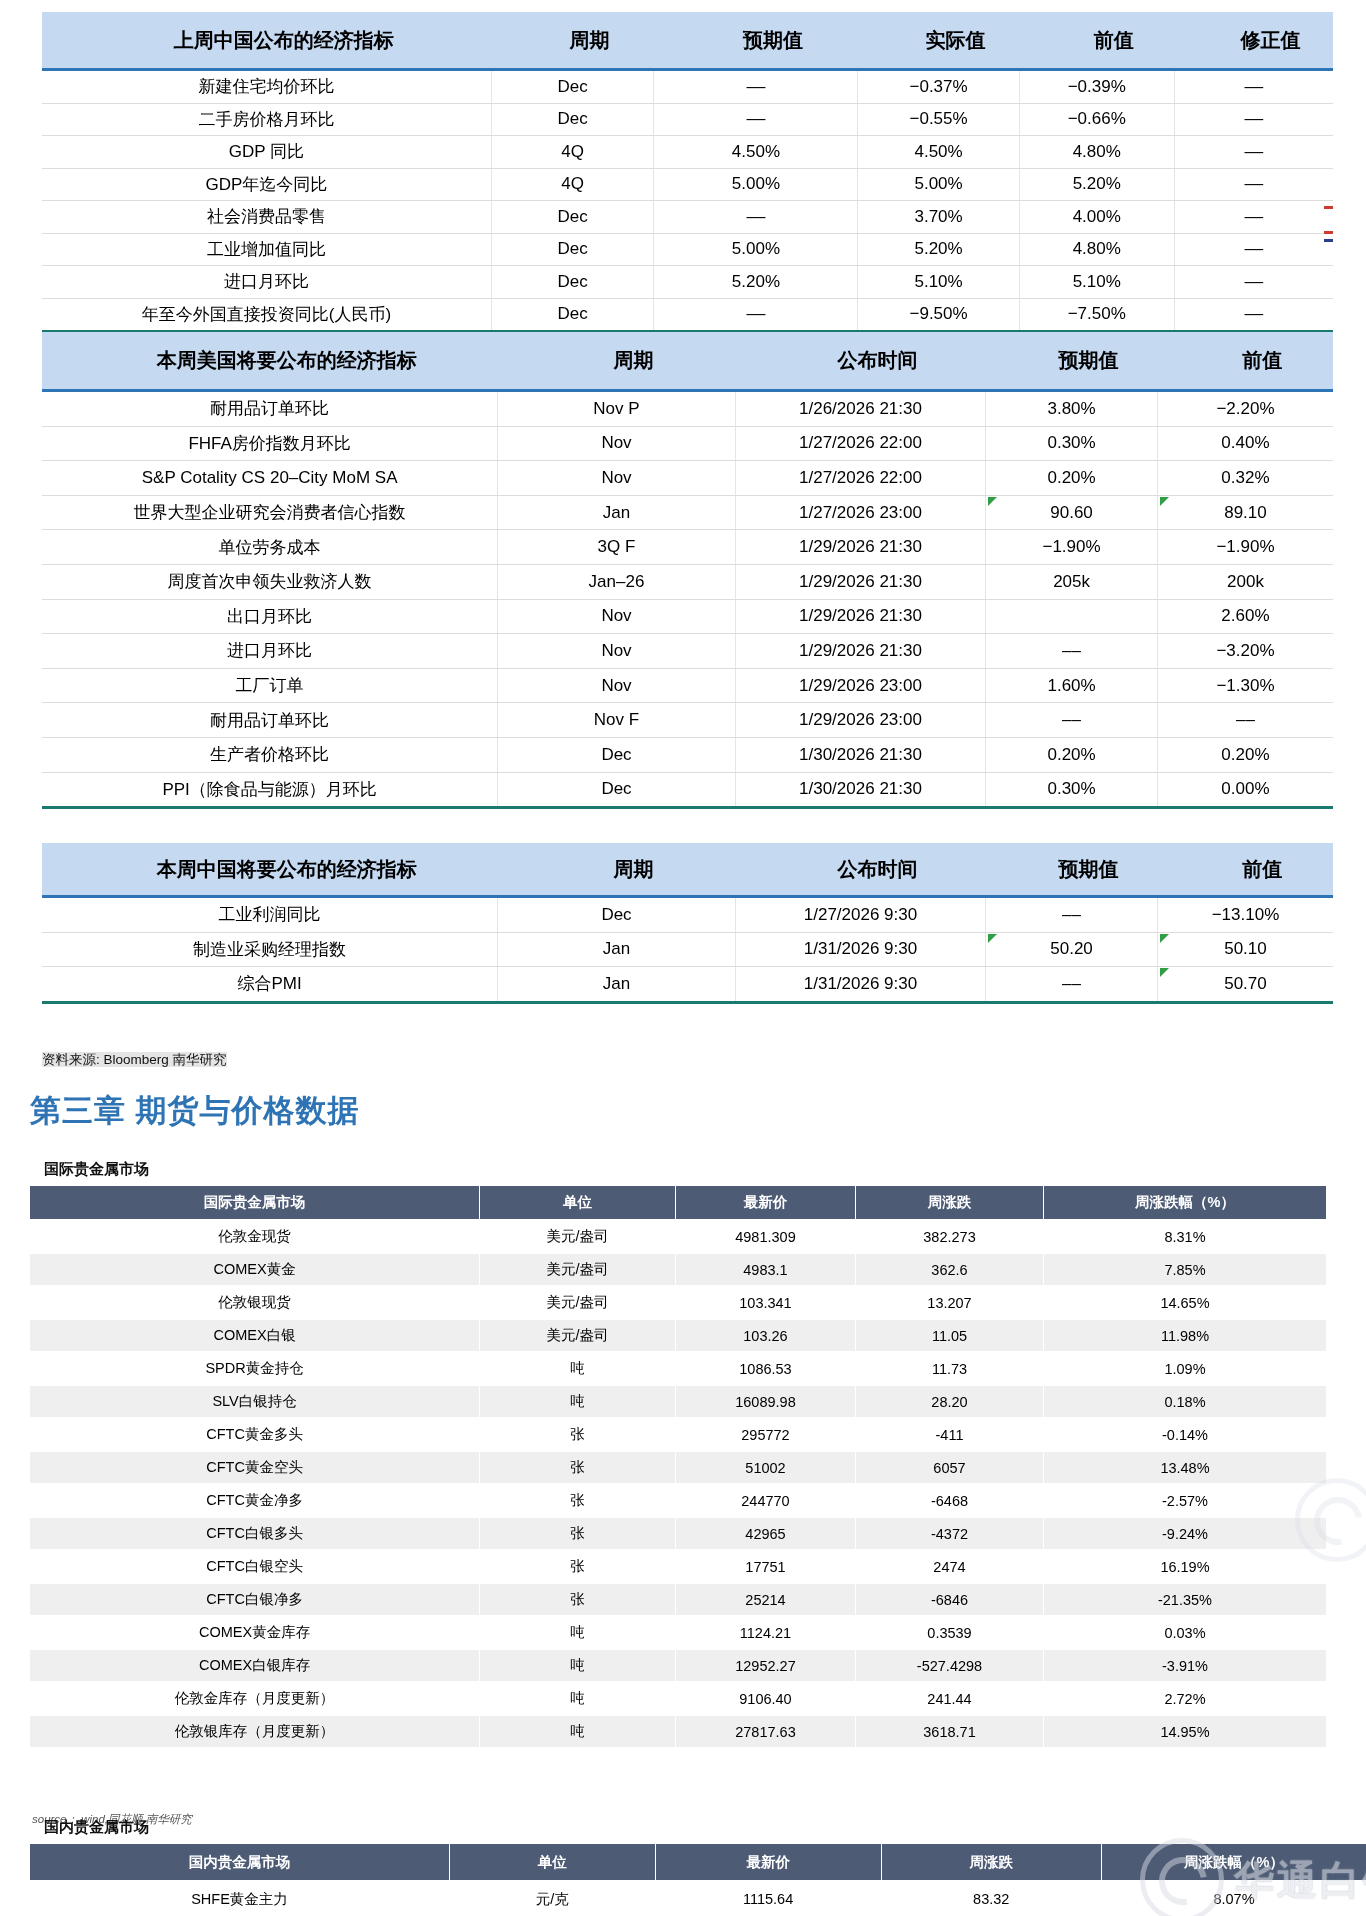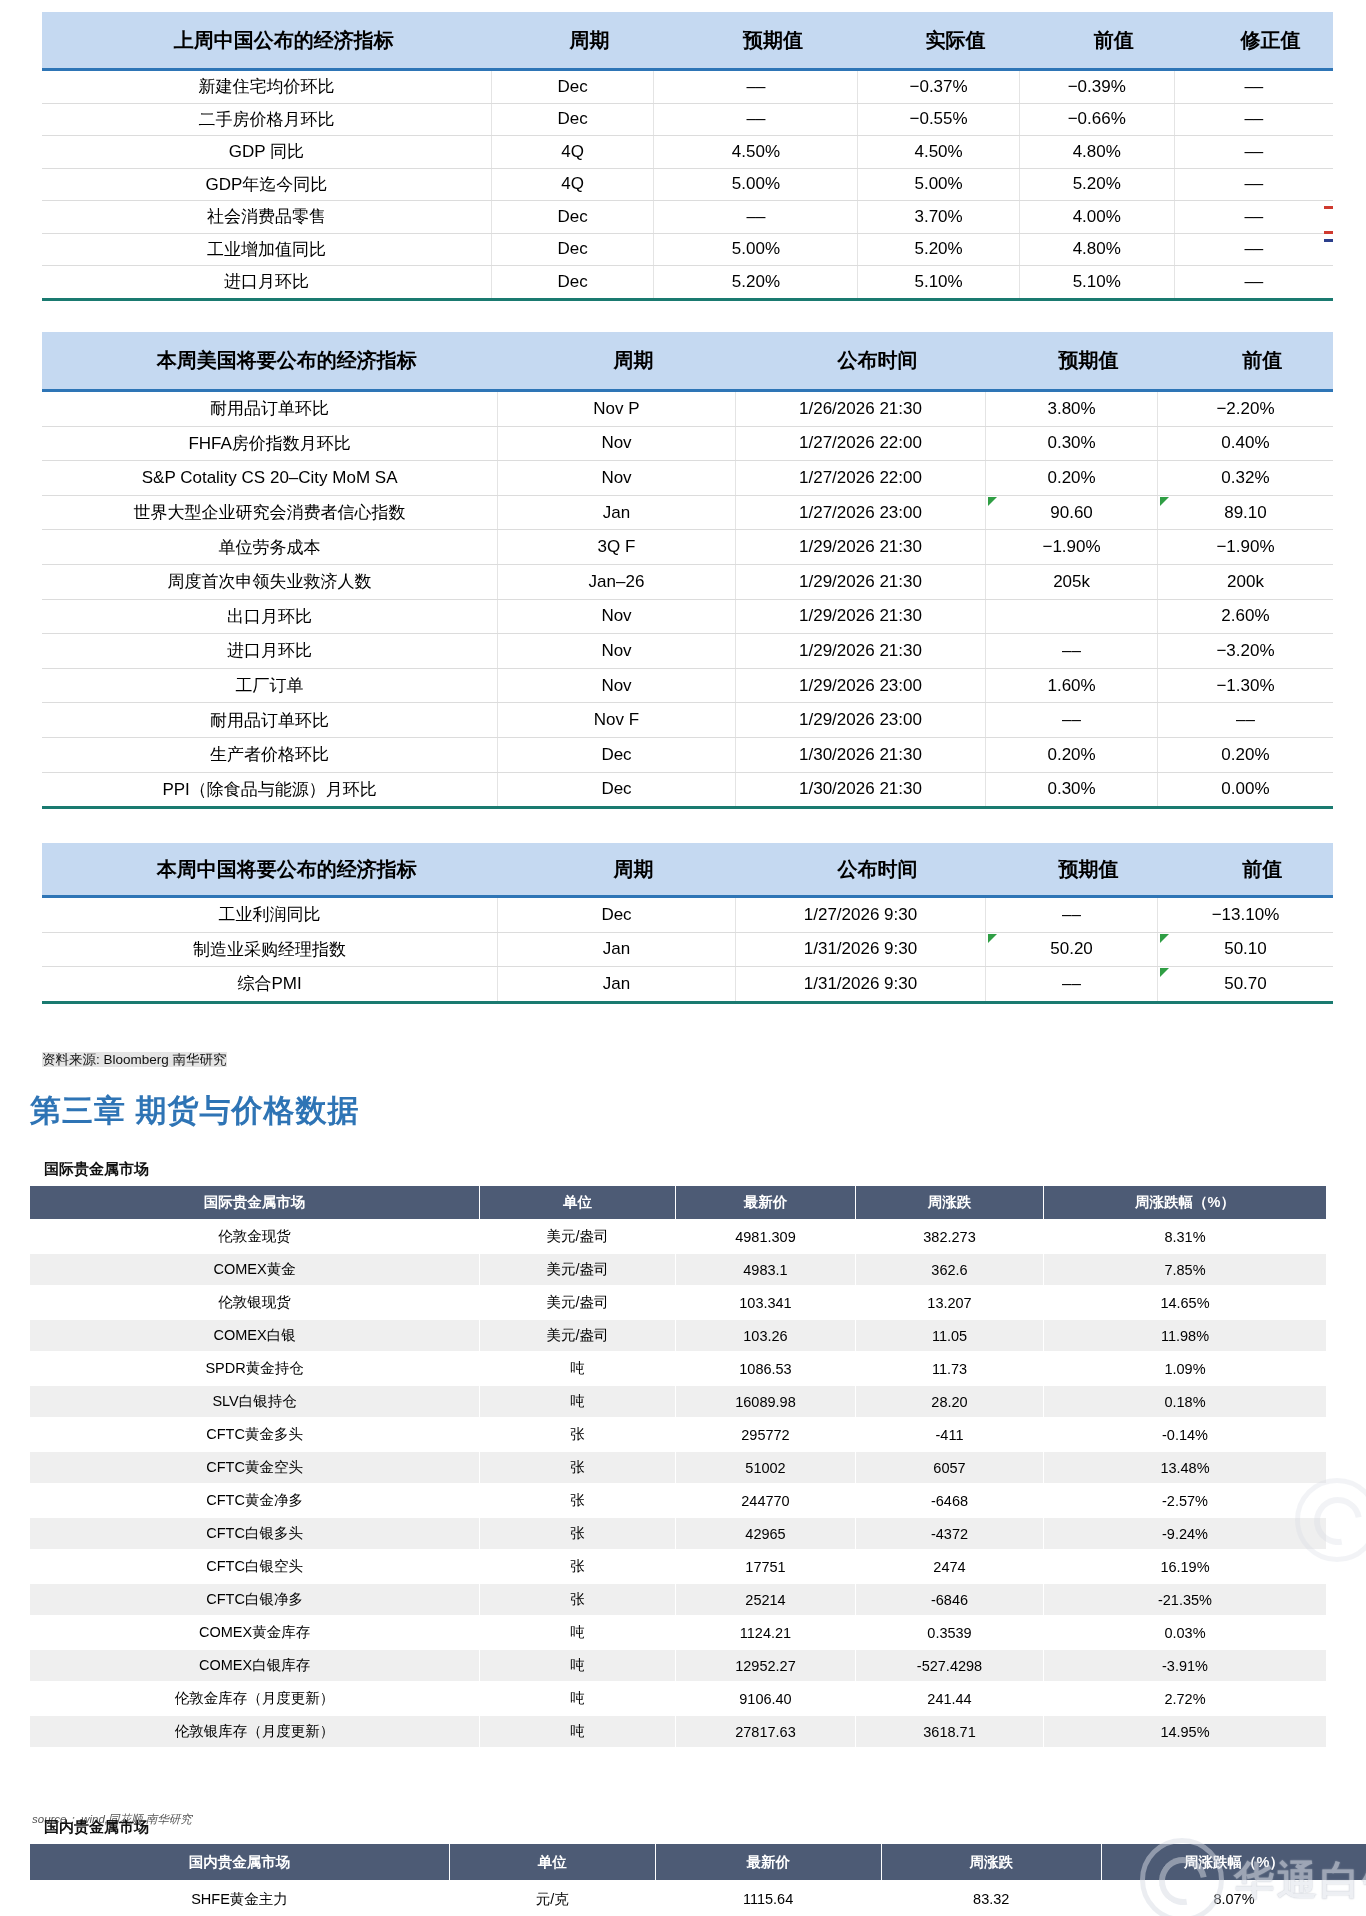--- a/index.html
+++ b/index.html
@@ -143,20 +143,28 @@
             <td>––</td>
           </tr>
           <tr>
             <td>进口月环比</td>
             <td>Dec</td>
             <td>5.20%</td>
             <td>5.10%</td>
             <td>5.10%</td>
             <td>––</td>
           </tr>
+          <tr>
+            <td>年至今外国直接投资同比(人民币)</td>
+            <td>Dec</td>
+            <td>––</td>
+            <td>−9.50%</td>
+            <td>−7.50%</td>
+            <td>––</td>
+          </tr>
         </tbody>
       </table>
   </div>
 
   <div class="tick red abs" style="left:1324px;top:206px;"></div>
   <div class="tick red abs" style="left:1324px;top:231px;"></div>
   <div class="tick navy abs" style="left:1324px;top:239px;"></div>
 
   <div class="abs" style="top:332px;left:42px;width:1291px;">
     <table class="econ t2">

